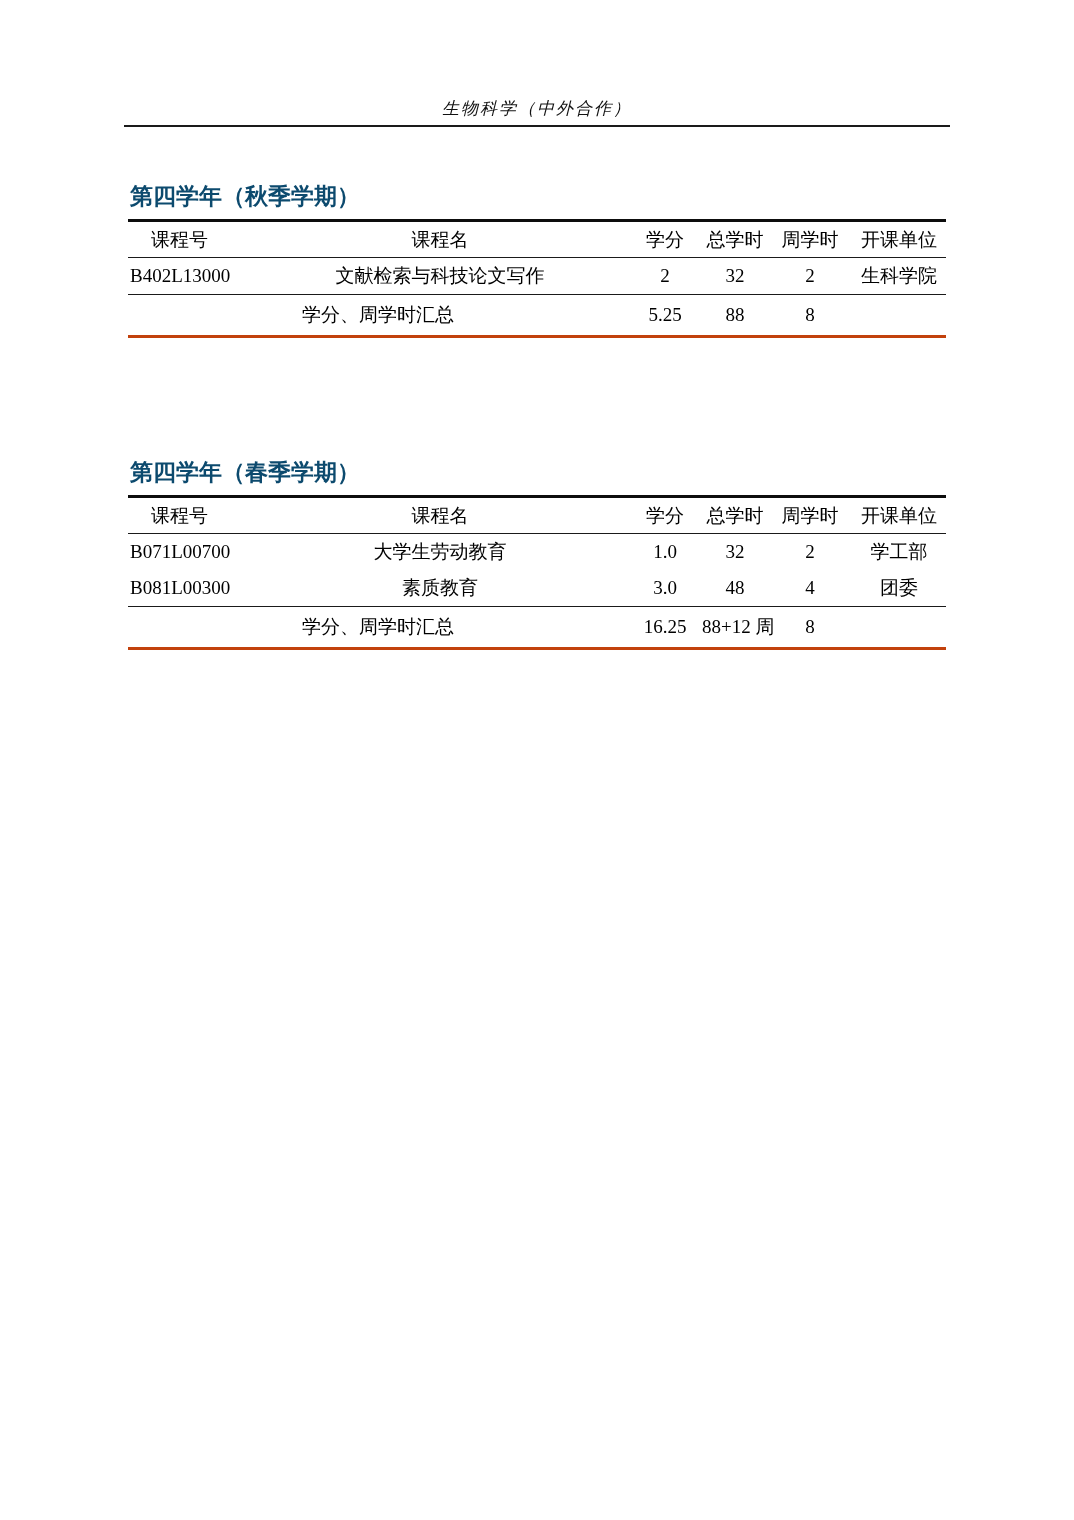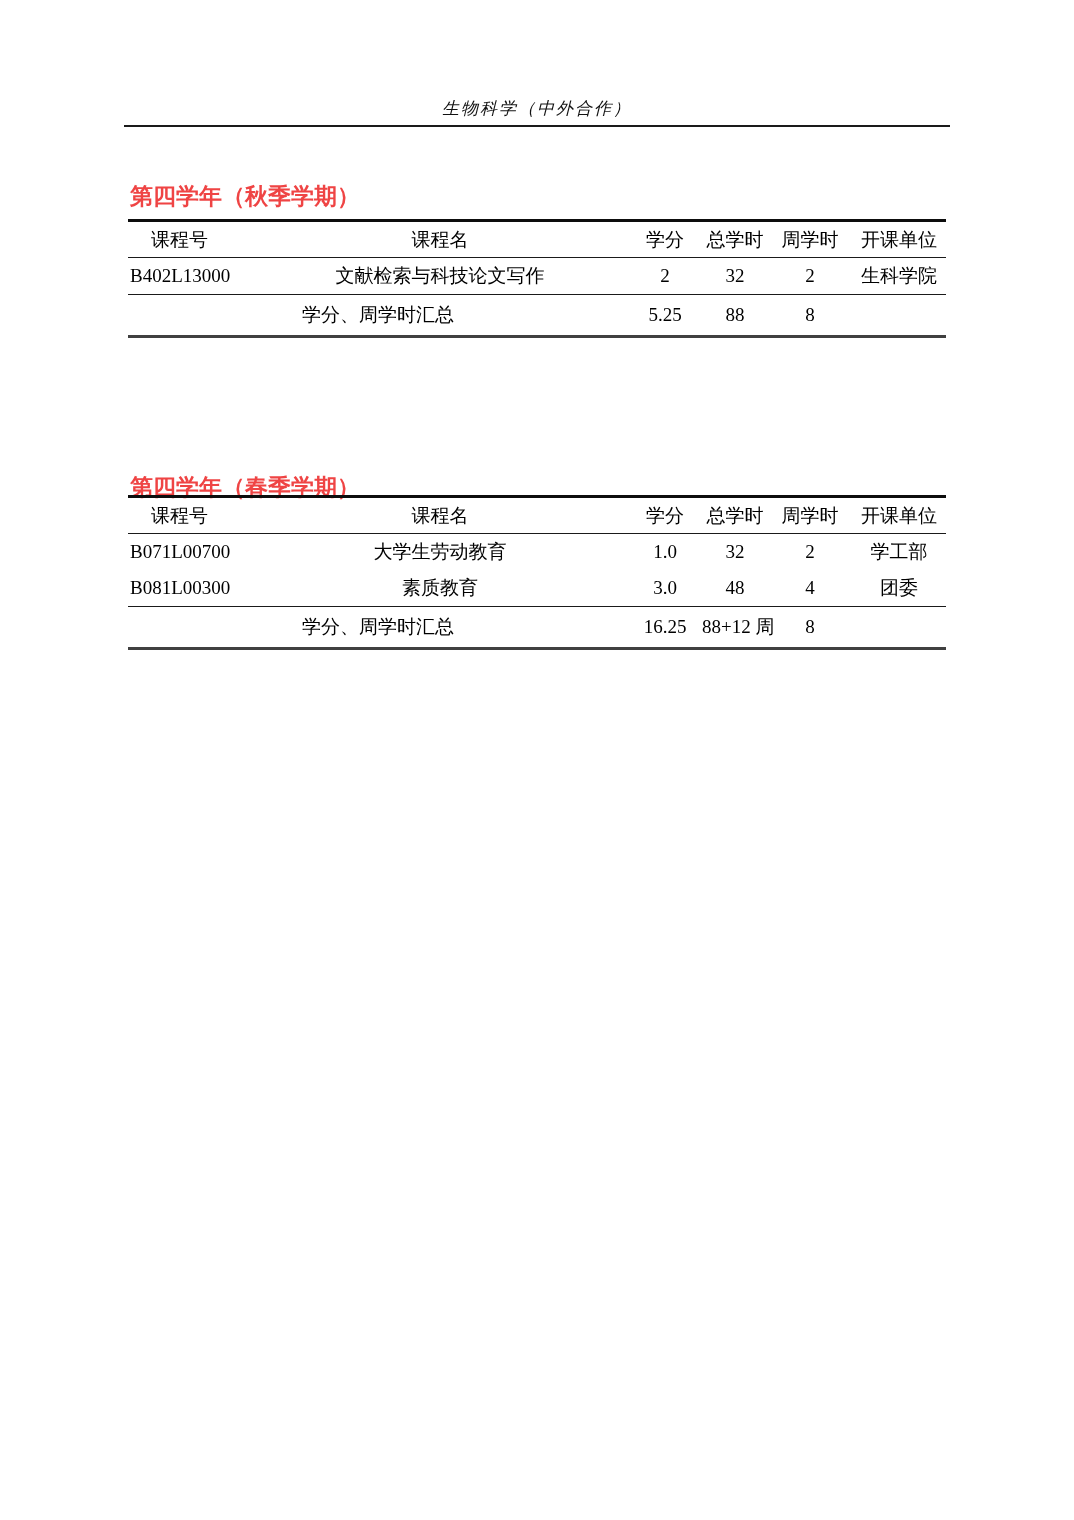--- a/index.html
+++ b/index.html
@@ -41,34 +41,34 @@
     height: 2px;
     background: #1a1a1a;
   }
   .section-title {
     position: absolute;
     left: 2px;
     margin: 0;
     font-family: "Liberation Sans", "DejaVu Sans", sans-serif;
     font-weight: bold;
     font-size: 23px;
-    color: #ef4444;
+    color: #0c4a6e;
     white-space: nowrap;
   }
   .section-title.s1 { top: 181px; }
-  .section-title.s2 { top: 472px; }
+  .section-title.s2 { top: 457px; }
 
   table.course-table {
     position: absolute;
     left: 0;
     width: 818px;
     border-collapse: collapse;
     table-layout: fixed;
     border-top: 3px solid #0d0d0d;
-    border-bottom: 3px solid #404040;
+    border-bottom: 3px solid #c2410c;
     font-size: 19px;
     color: #000000;
   }
   table.course-table.t1 { top: 219px; }
   table.course-table.t2 { top: 495px; }
 
   .course-table thead tr { border-bottom: 1px solid #1a1a1a; }
   .course-table tr.summary-row { border-top: 1px solid #1a1a1a; }
 
   .course-table th, .course-table td {

